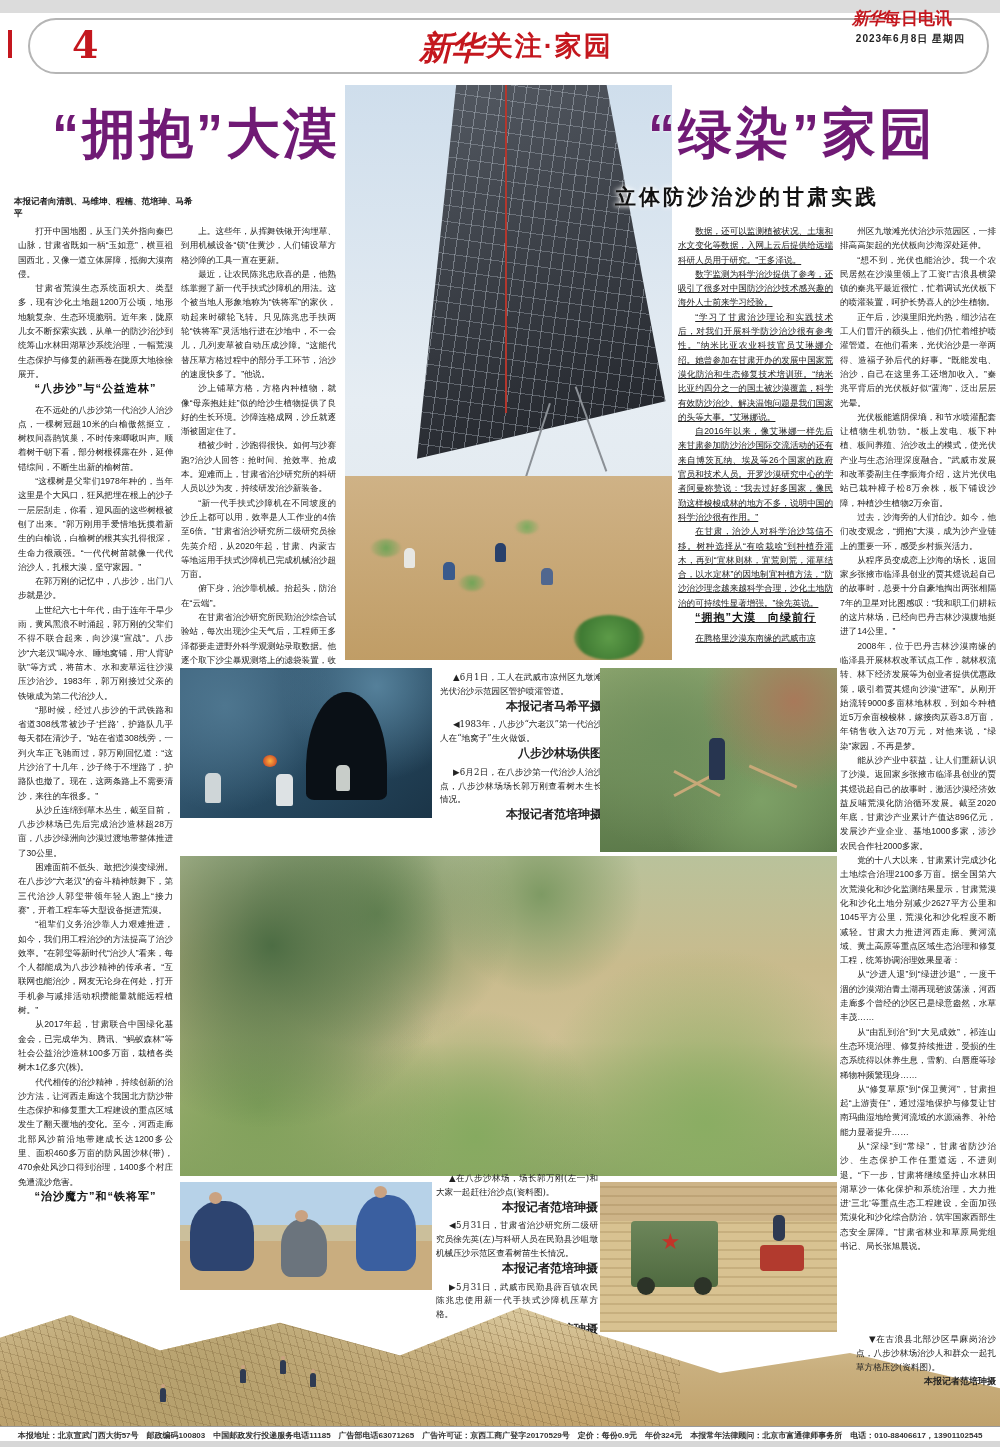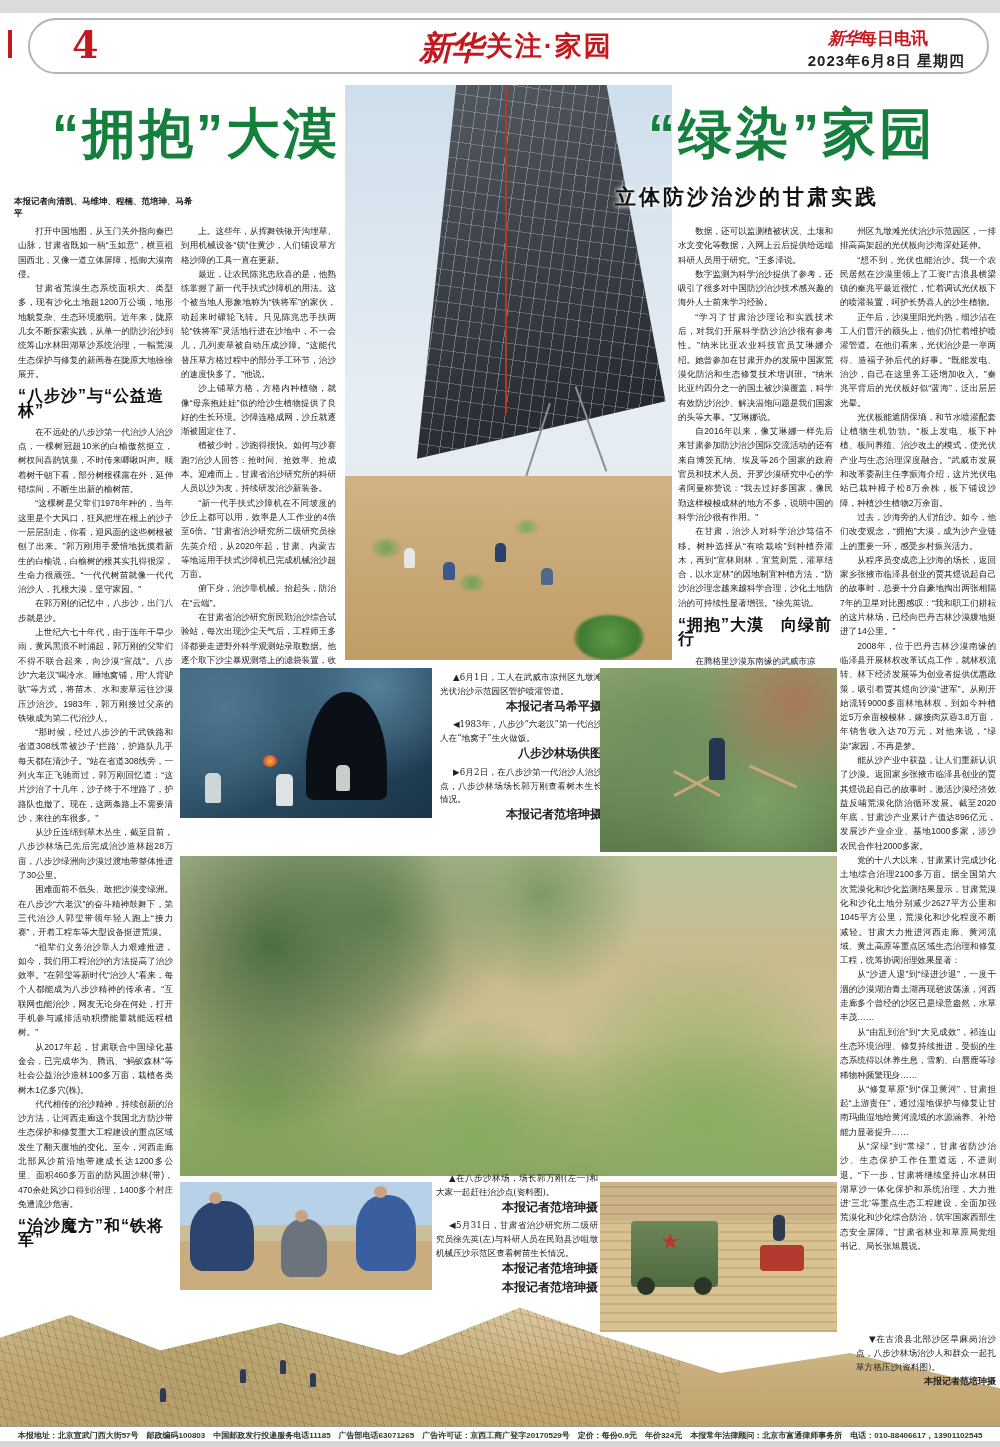--- a/index.html
+++ b/index.html
@@ -10,42 +10,42 @@
 
   
   .masthead-box{position:absolute;left:28px;top:18px;width:957px;height:52px;border:2px solid #b5b5b5;
         border-radius:28px;background:#fff;}
   .red-accent{position:absolute;left:8px;top:30px;width:4px;height:28px;background:#c4171e;}
   .page-num{position:absolute;left:72px;top:22px;font-family:"DejaVu Serif",serif;font-weight:bold;
         font-size:38px;color:#c4171e;}
   .mast-center{position:absolute;left:16px;top:26px;width:1000px;text-align:center;color:#c4171e;white-space:nowrap;}
   .mast-script{font-family:"DejaVu Serif",serif;font-style:italic;font-weight:bold;font-size:33px;letter-spacing:-2px;}
   .mast-title{font-weight:900;font-size:27px;letter-spacing:2px;vertical-align:4px;}
-  .mast-right{position:absolute;right:35px;top:27px;text-align:center;}
+  .mast-right{position:absolute;right:35px;top:7px;text-align:center;}
   .mast-right .logo{color:#c4171e;font-weight:900;font-size:17px;white-space:nowrap;}
   .mast-right .logo .scr{font-family:"DejaVu Serif",serif;font-style:italic;letter-spacing:-1px;}
-  .mast-right .date{font-size:15px;font-weight:bold;color:#222;margin-top:2px;letter-spacing:1px;margin-left:17px;}
-
-  
-  .headline{position:absolute;top:98px;font-weight:900;font-size:54px;letter-spacing:3px;color:#15803d;
+  .mast-right .date{font-size:10px;font-weight:bold;color:#222;margin-top:2px;letter-spacing:1px;margin-left:17px;}
+
+  
+  .headline{position:absolute;top:98px;font-weight:900;font-size:54px;letter-spacing:3px;color:#701a75;
         z-index:5;white-space:nowrap;text-shadow:0 0 3px #ffffff;}
   .hl-left{left:52px;}
   .hl-right{left:648px;}
   .subtitle{position:absolute;left:615px;top:183px;width:348px;font-weight:900;font-size:21px;letter-spacing:3px;
         color:#111;z-index:5;text-shadow:0 0 4px #fff,0 0 6px #fff;white-space:nowrap;}
   .byline{position:absolute;left:14px;top:196px;width:185px;font-size:8.5px;font-weight:bold;color:#222;}
 
   
   .col{position:absolute;top:224px;width:155px;font-size:8.6px;line-height:14.3px;color:#242424;
         text-align:justify;overflow:hidden;}
   .col p{margin:0;text-indent:2em;}
-  .col h4{margin:8px 0 7px;text-align:left;font-size:16px;font-weight:900;color:#101010;letter-spacing:1px;}
+  .col h4{margin:0 0 7px;text-align:center;font-size:11px;font-weight:900;color:#101010;letter-spacing:1px;}
   #col1{left:18px;height:1057px;}
   #col2{left:181px;height:441px;}
-  #col4{left:678px;height:443px;}
+  #col4{left:678px;height:443px;text-decoration:underline;}
   #col5{left:840px;width:156px;height:1058px;}
 
   
   .cap-block{position:absolute;width:162px;font-family:"DejaVu Serif",serif;font-size:8.6px;line-height:13.8px;
         color:#222;text-align:justify;}
   .cap-block .cap p{margin:0;text-indent:1.5em;}
   .cap-block .credit{font-family:"Liberation Sans",sans-serif;font-weight:900;text-align:right;
         font-size:12px;margin:1px 0 5px;}
   #caps-mid{left:440px;top:671px;}
   #caps-bottom{left:436px;top:1172px;}
@@ -253,20 +253,23 @@
 
   <div class="cap-block" id="caps-bottom">
     <div class="cap">
       <p><span>▲</span><span>在八步沙林场，场长郭万刚(左一)和大家一起赶往治沙点(资料图)。</span></p>
     </div>
     <div class="credit">本报记者范培珅摄</div>
     <div class="cap">
       <p><span>◀</span><span>5月31日，甘肃省治沙研究所二级研究员徐先英(左)与科研人员在民勤县沙咀墩机械压沙示范区查看树苗生长情况。</span></p>
     </div>
     <div class="credit">本报记者范培珅摄</div>
+    <div class="cap">
+      <p><span>▶</span><span>5月31日，武威市民勤县薛百镇农民陈兆忠使用新一代手扶式沙障机压草方格。</span></p>
+    </div>
     <div class="credit">本报记者范培珅摄</div>
   </div>
 
   <div class="photo" id="ph-machine">
     <div class="machine">
       <span class="star">★</span>
       <div class="wheel" style="left:6px;"></div>
       <div class="wheel" style="right:6px;"></div>
     </div>
     <div class="tractor"></div>

